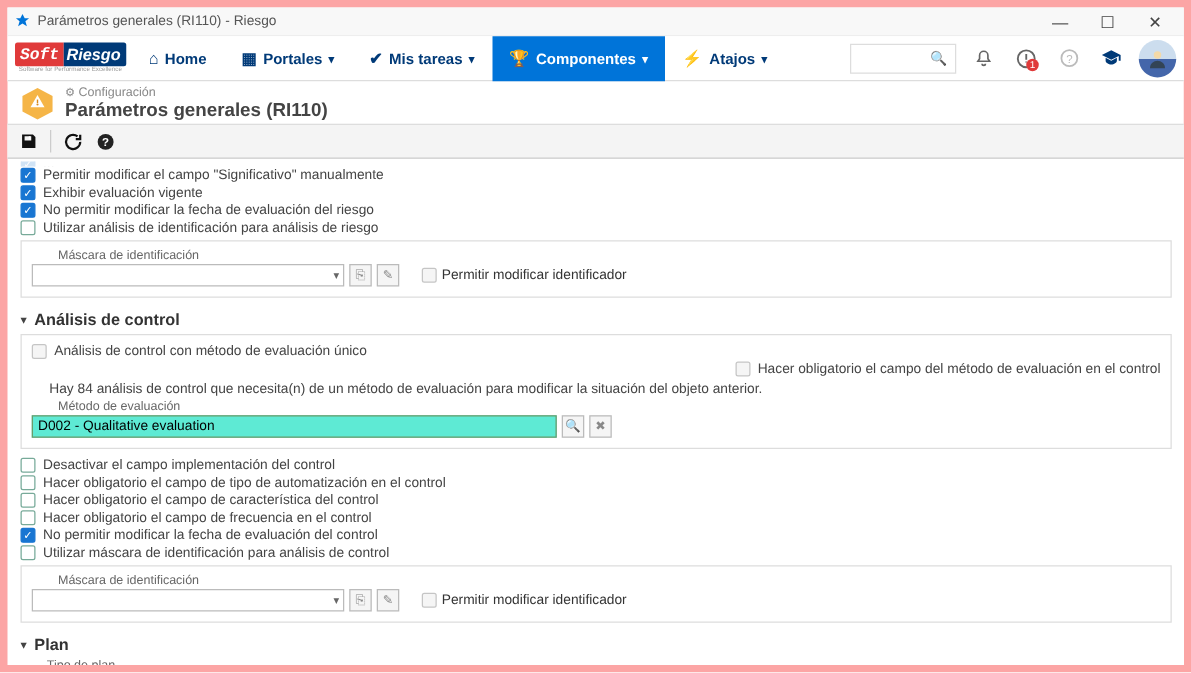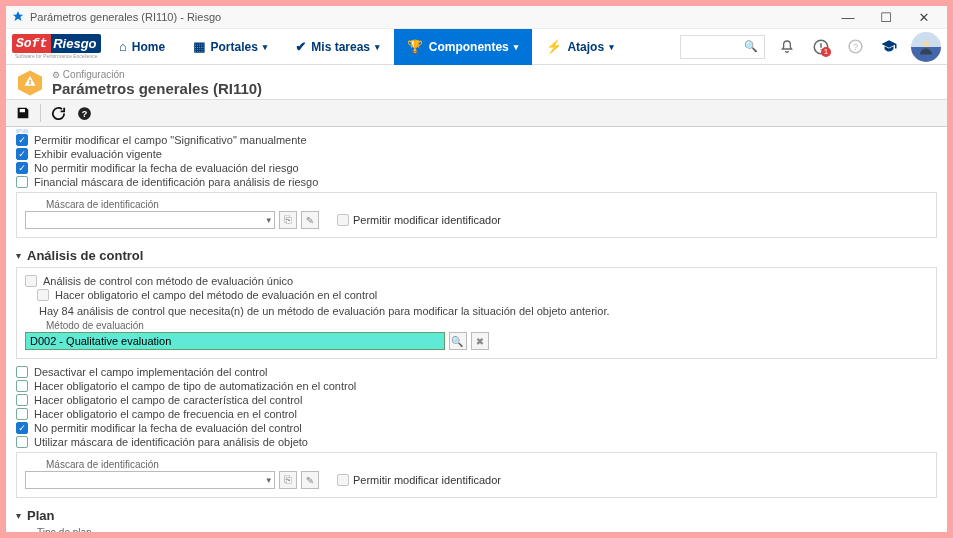--- a/index.html
+++ b/index.html
@@ -43,21 +43,21 @@
 .chk.checked::after { content: "✓"; font-size: 9px; line-height: 1;}
 .chk.disabled { border-color:#c5c5c5; background:#f5f5f5;}
 .field-group { border: 1px solid #ddd; padding: 6px 8px 8px 8px; margin: 3px 0 6px 0; }
 .field-label { font-size: 10px; color: #666; margin-bottom: 1px; margin-left: 21px; }
 .combo-row { display: flex; align-items: center; gap: 4px; }
 .combo { height: 18px; border: 1px solid #bbb; background: #fff; display: flex; align-items: center; justify-content: flex-end; padding-right: 3px; cursor: pointer; }
 .combo-btn { width: 18px; height: 18px; border: 1px solid #bbb; display: flex; align-items: center; justify-content: center; font-size: 10px; color: #888; cursor: pointer; background:#f5f5f5;}
 .section-header { display: flex; align-items: center; gap: 6px; margin: 10px 0 4px 0; }
 .section-header .tri { font-size: 10px; color: #444; cursor: pointer; }
 .section-header .sh-title { font-size: 13px; font-weight: bold; color: #333; }
-.indent { margin-left: 12px; }
+.indent { margin-left: 12px; justify-content: flex-end; }
 .info-text { font-size: 11px; color: #444; padding: 3px 0 1px 14px; }
 .input-field { height: 18px; border: 1px solid #8aa; padding: 1px 4px; font-size: 11px; flex: 1; background:#5eead4;}
 .input-field.ok { border-color:#6a9b6a;}
 .nav-icon { font-size: 13px; }
 .gear-crumb{font-size:9px; color:#888;}
 </style>
 </head>
 <body>
 
 <div class="window">
@@ -197,21 +197,21 @@
     <div class="chk-row">
         <span class="chk checked"></span>
         <span>Exhibir evaluación vigente</span>
       </div>
     <div class="chk-row">
         <span class="chk checked"></span>
         <span>No permitir modificar la fecha de evaluación del riesgo</span>
       </div>
     <div class="chk-row">
         <span class="chk"></span>
-        <span>Financial máscara de identificación para análisis de riesgo</span>
+        <span>Utilizar análisis de identificación para análisis de riesgo</span>
       </div>
 
     <div class="field-group">
       <div class="field-label">Máscara de identificación</div>
       <div class="combo-row">
         <div class="combo" style="width:250px;">
             <span style="font-size:9px;color:#666;">▾</span>
           </div>
         <div class="combo-btn">⎘</div>
         <div class="combo-btn">✎</div>
@@ -259,21 +259,21 @@
     <div class="chk-row">
         <span class="chk"></span>
         <span>Hacer obligatorio el campo de frecuencia en el control</span>
       </div>
     <div class="chk-row">
         <span class="chk checked"></span>
         <span>No permitir modificar la fecha de evaluación del control</span>
       </div>
     <div class="chk-row">
         <span class="chk"></span>
-        <span>Utilizar máscara de identificación para análisis de objeto</span>
+        <span>Utilizar máscara de identificación para análisis de control</span>
       </div>
 
     <div class="field-group">
       <div class="field-label">Máscara de identificación</div>
       <div class="combo-row">
         <div class="combo" style="width:250px;">
             <span style="font-size:9px;color:#666;">▾</span>
           </div>
         <div class="combo-btn">⎘</div>
         <div class="combo-btn">✎</div>

